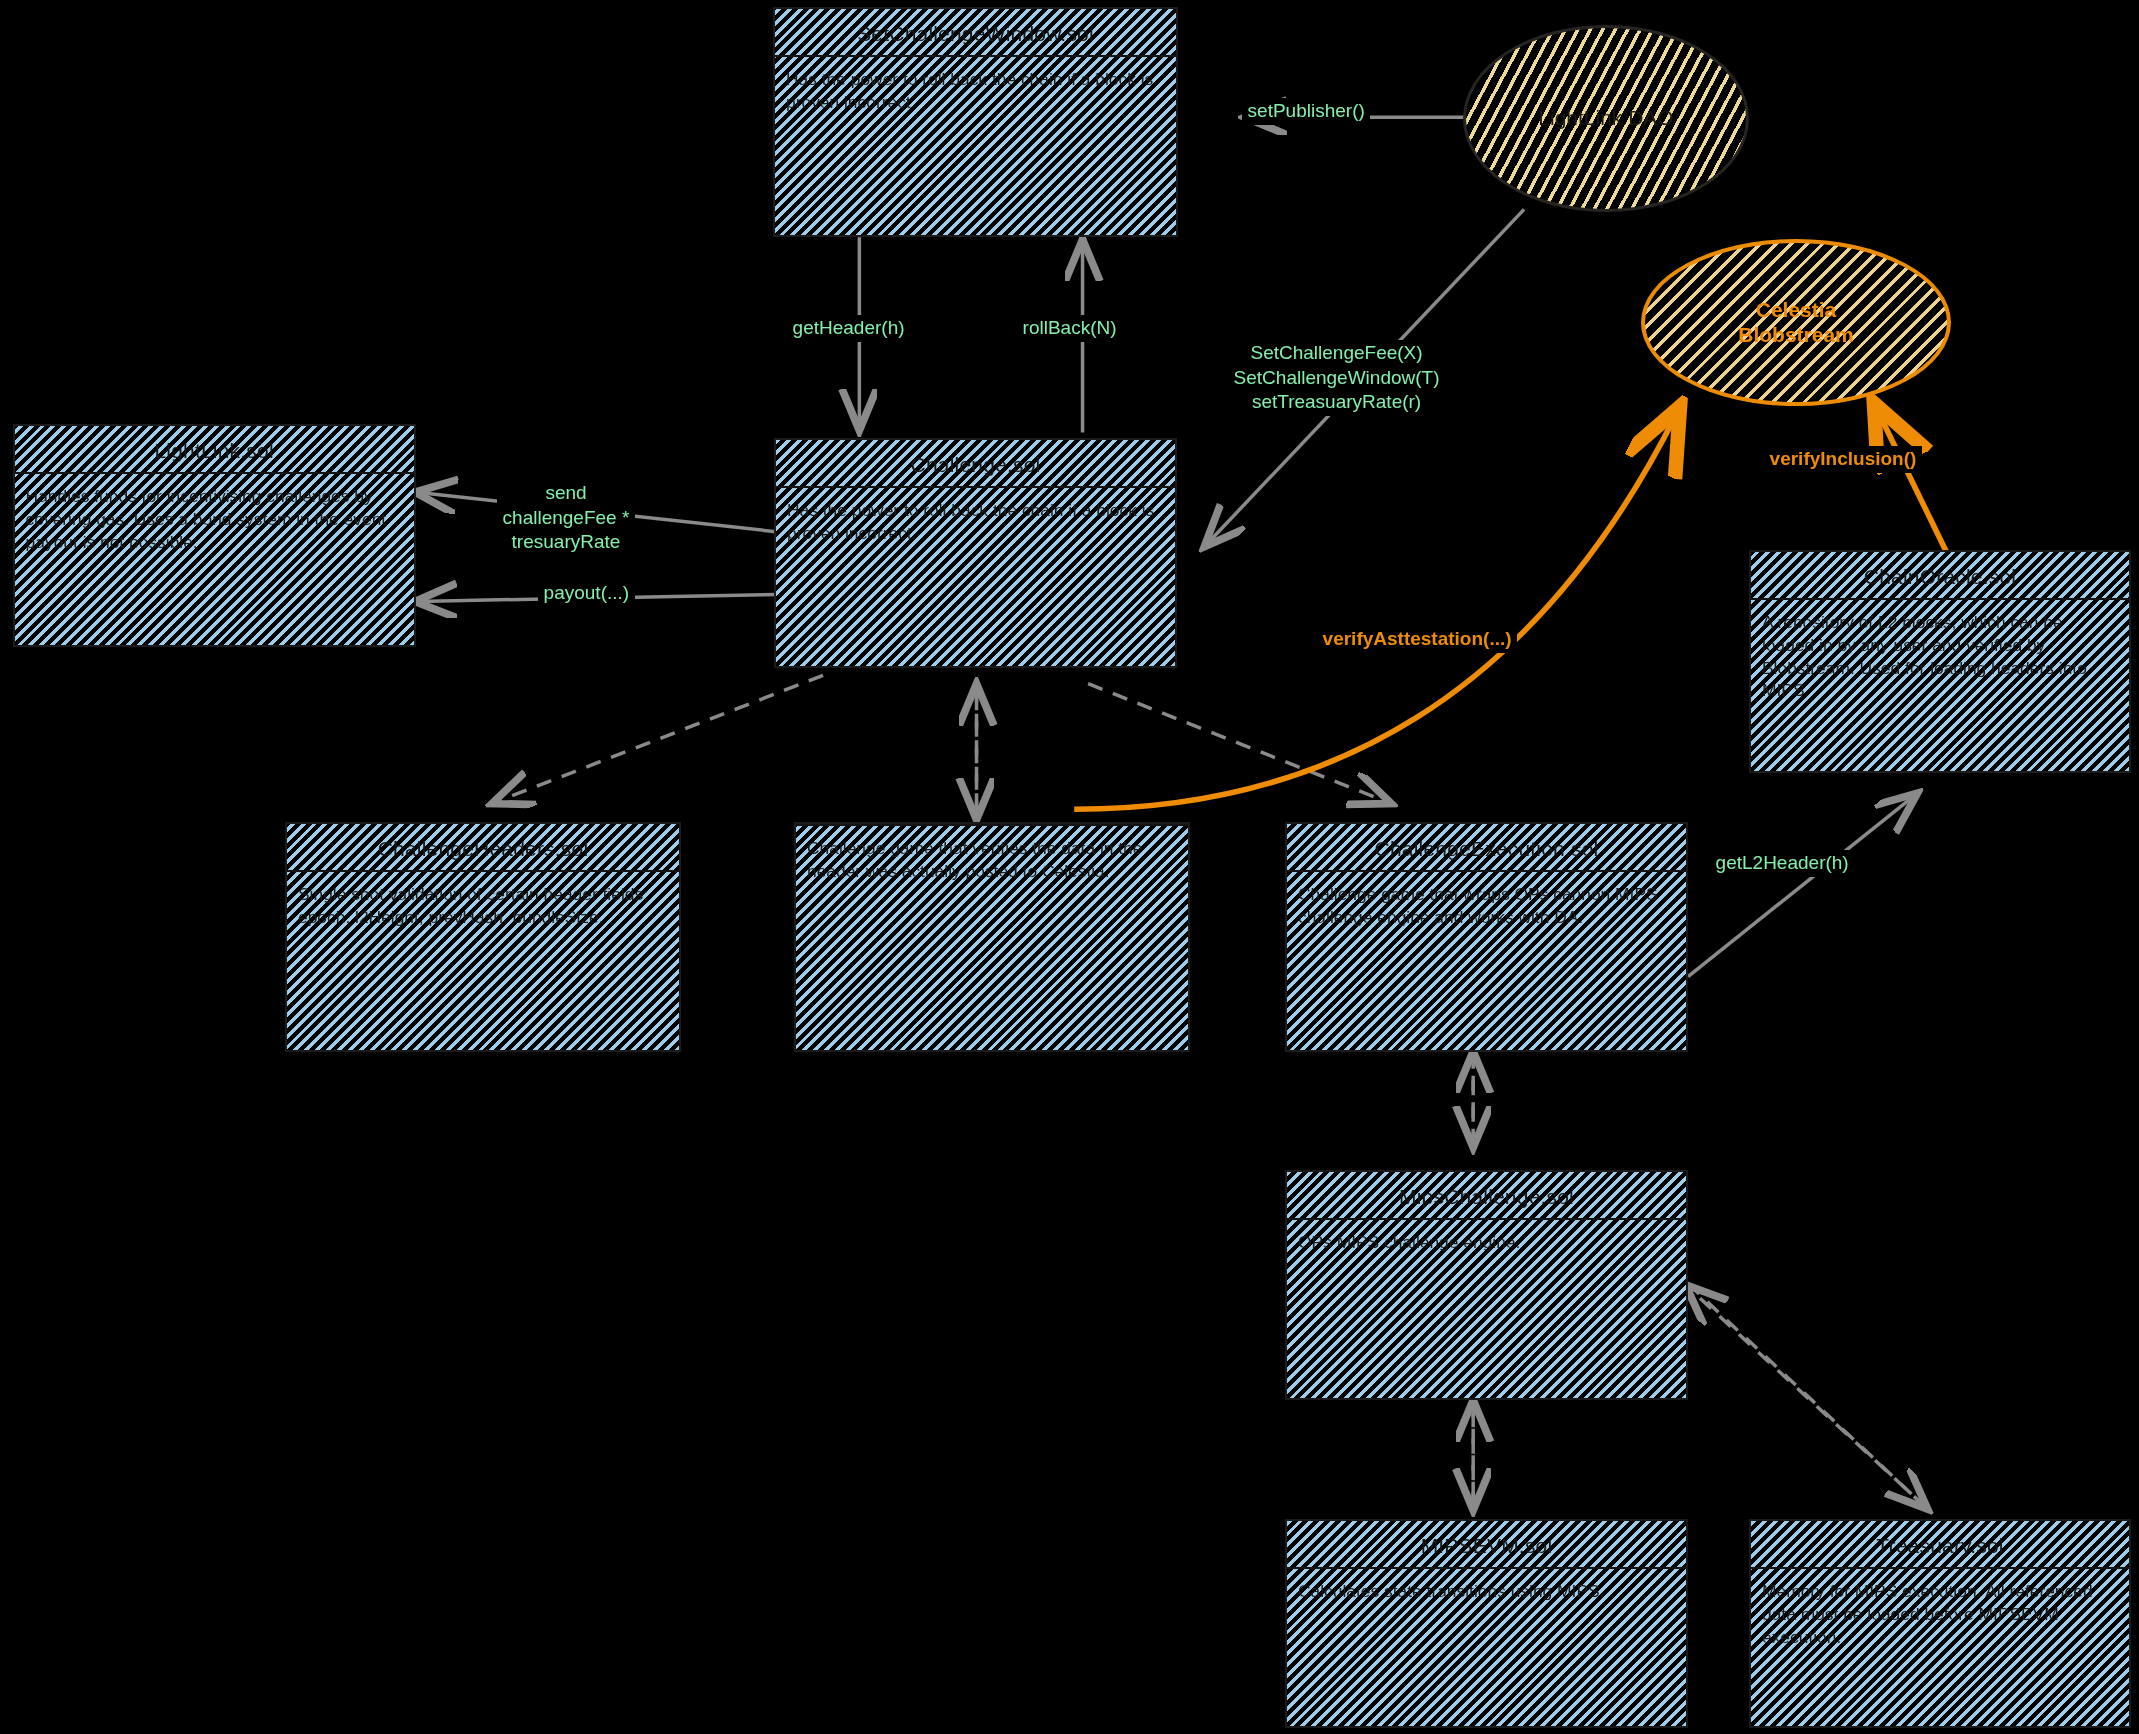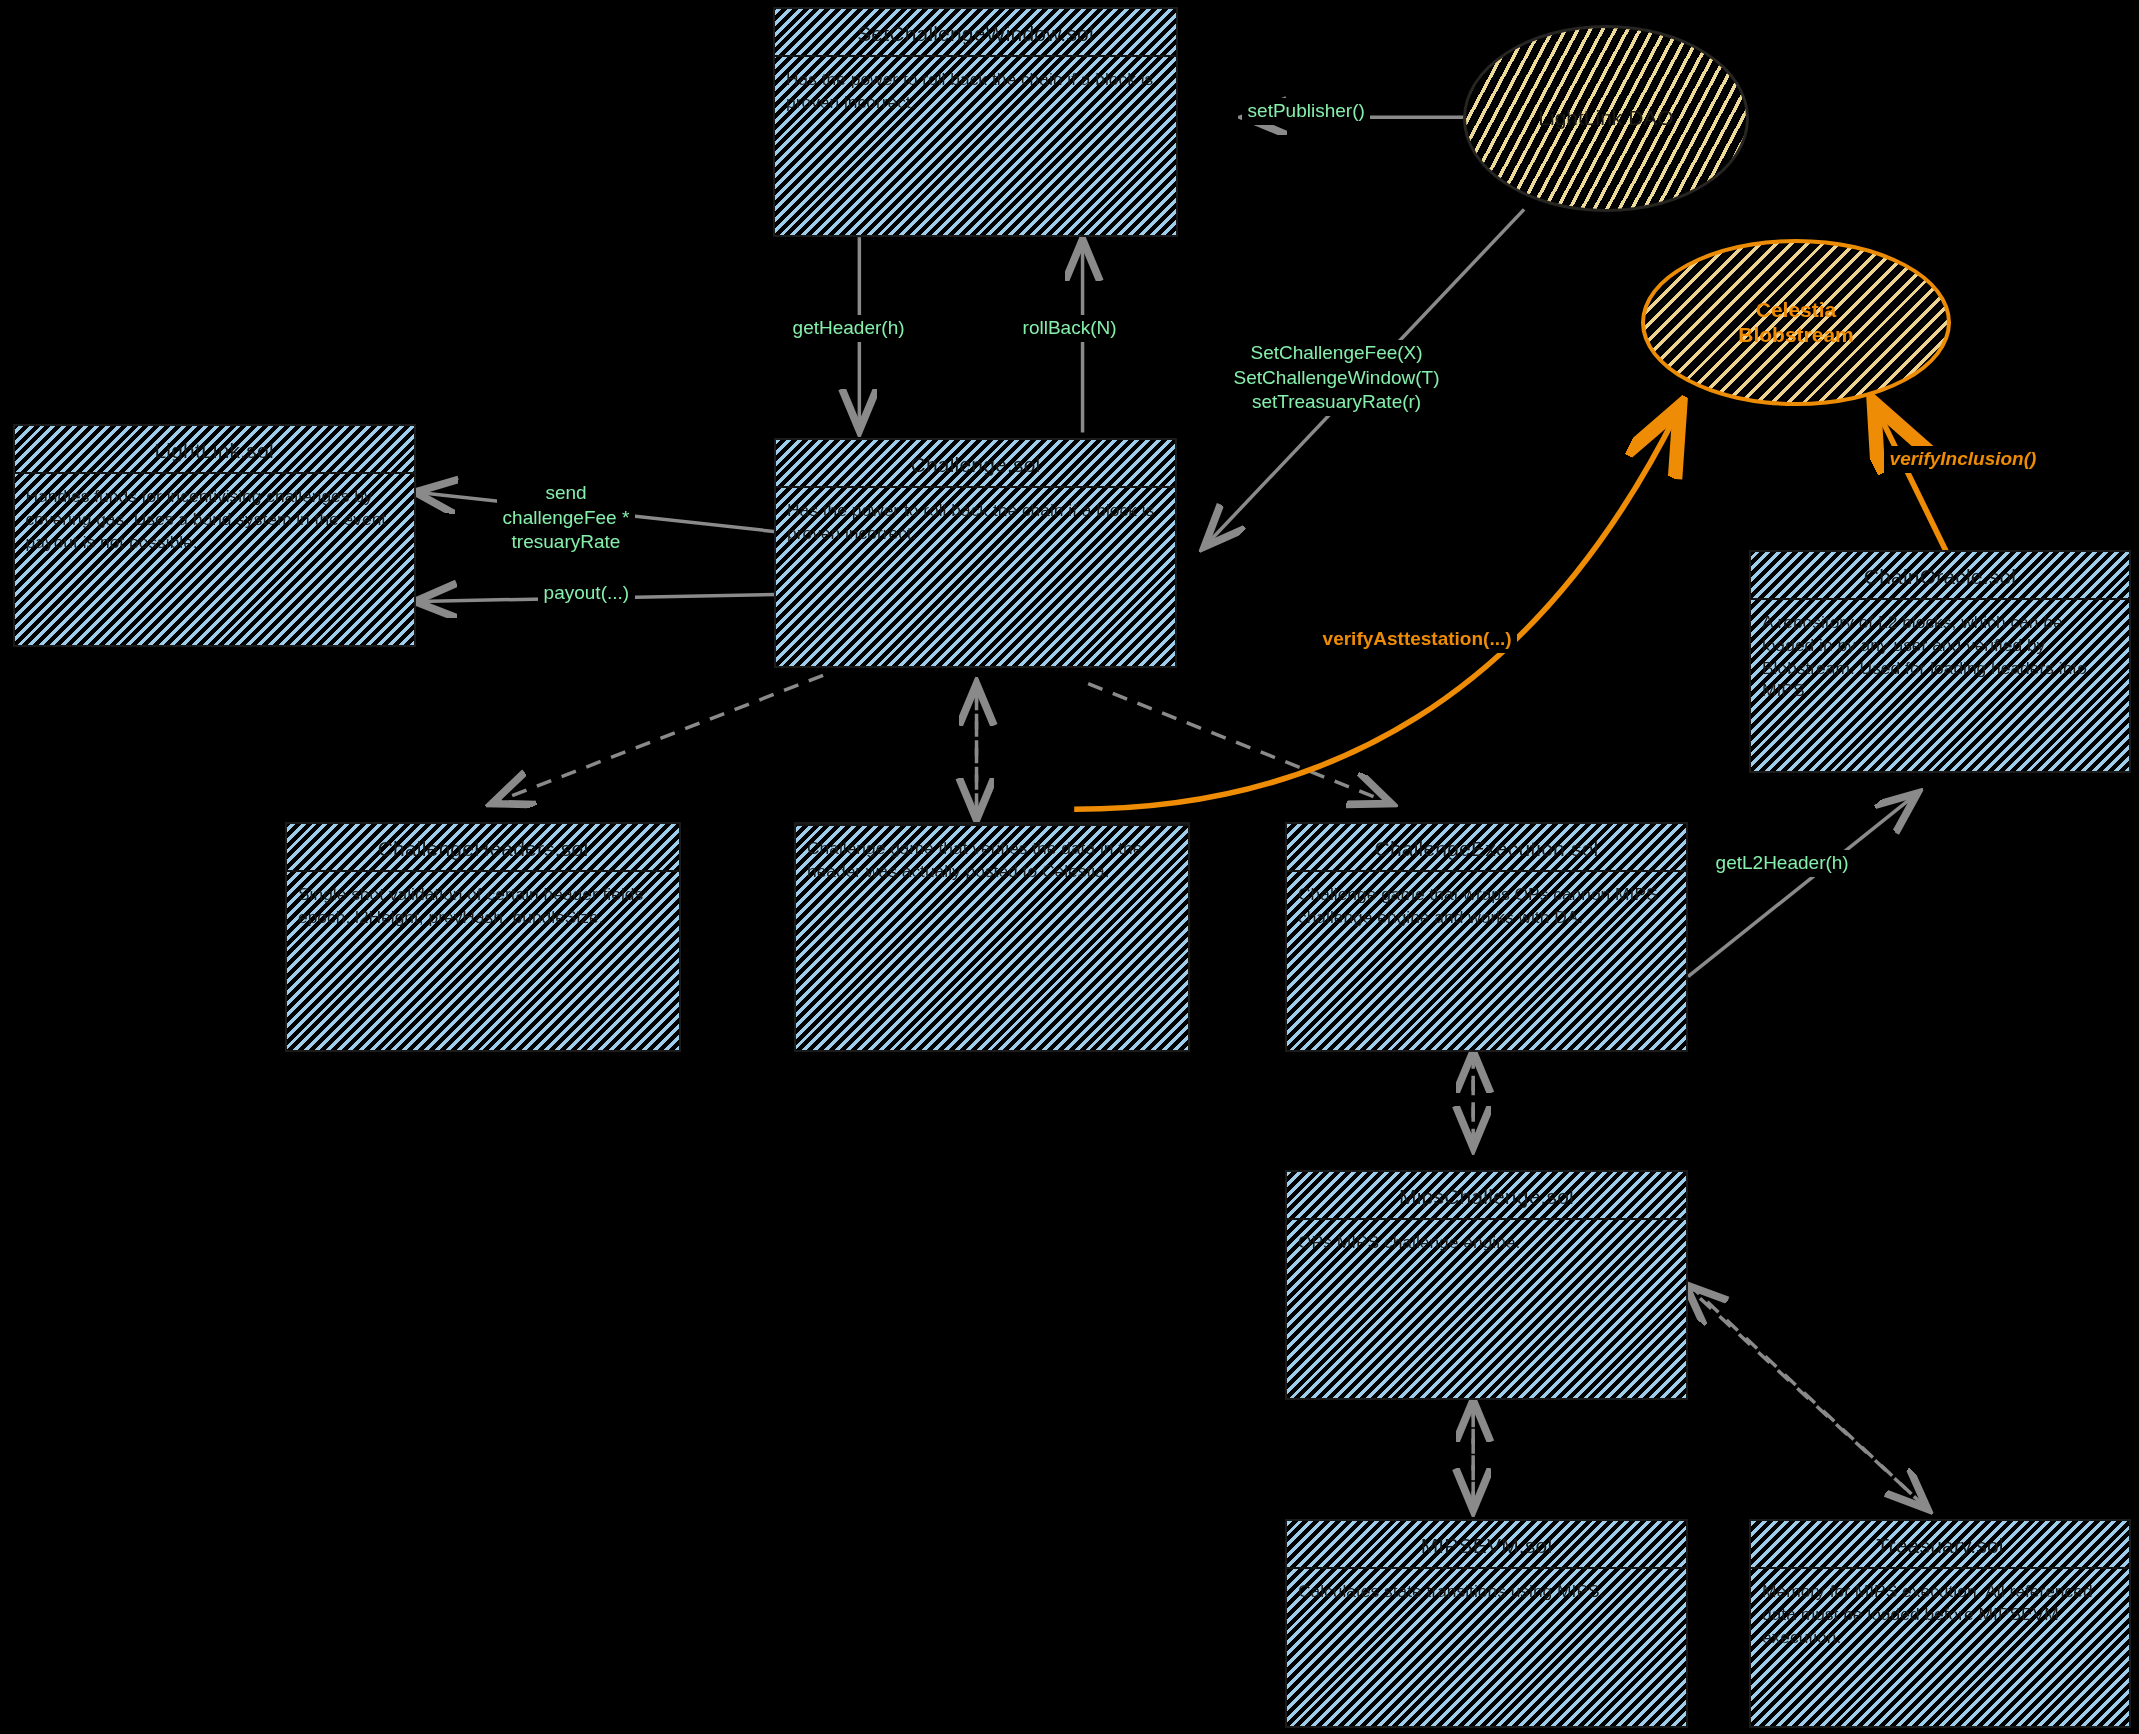--- a/index.html
+++ b/index.html
@@ -238,18 +238,18 @@
 setTreasuaryRate(r)</div>
 
   <div class="elab" style="left:497px; top:480px;">send
 challengeFee *
 tresuaryRate</div>
 
   <div class="elab" style="left:538px; top:580px;">payout(...)</div>
 
   <div class="elab orange" style="left:1317px; top:626px;">verifyAsttestation(...)</div>
 
-  <div class="elab orange" style="left:1884px; top:446px;font-style:italic;">verifyInclusion()</div>
+  <div class="elab orange" style="left:1764px; top:446px;">verifyInclusion()</div>
 
   <div class="elab" style="left:1710px; top:850px;">getL2Header(h)</div>
 
 </div>
 
 
 </body></html>

